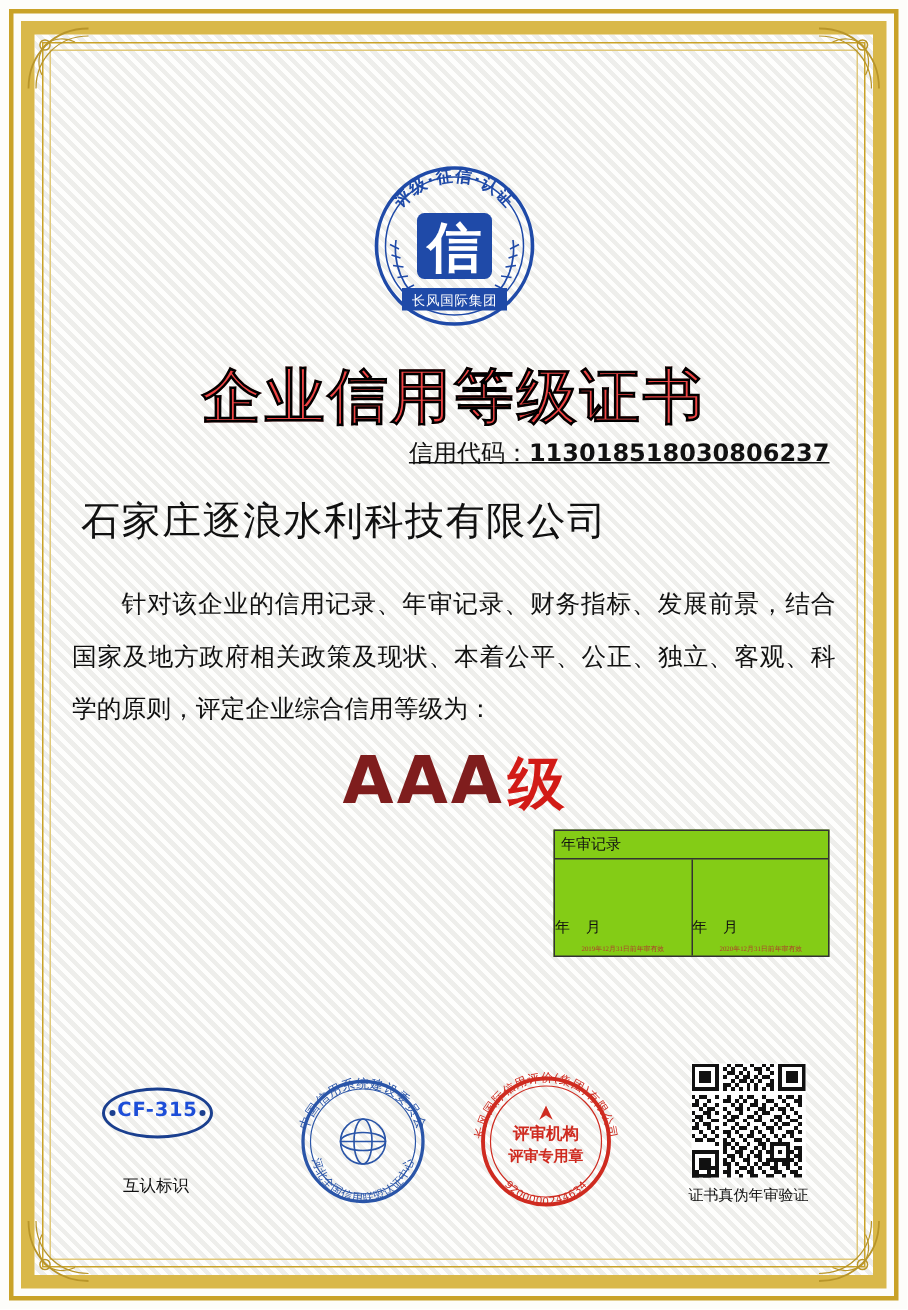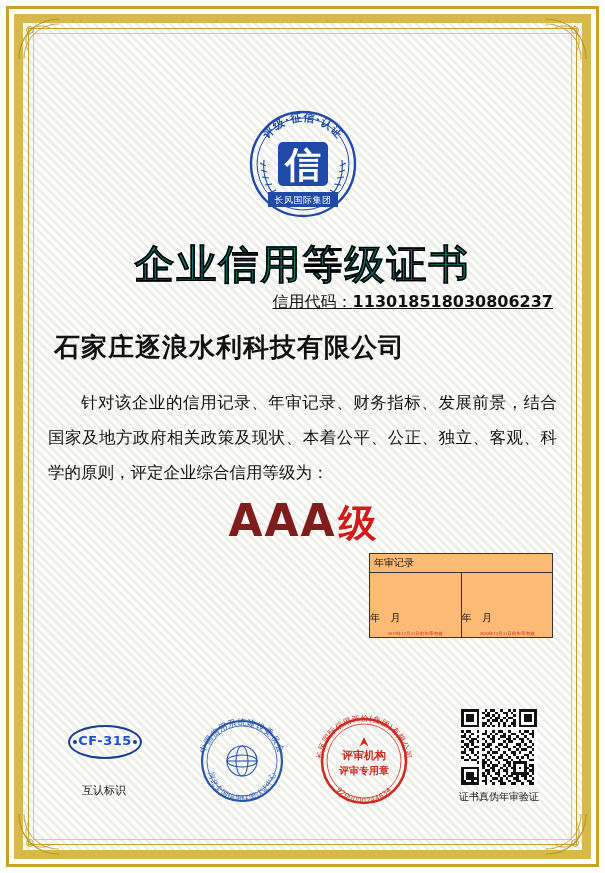--- a/index.html
+++ b/index.html
@@ -85,21 +85,21 @@
 
   .main-title {
     position: absolute;
     top: 197px;
     left: 0; right: 0;
     text-align: center;
     font-family: "DejaVu Sans", sans-serif;
     font-size: 40px;
     font-weight: bold;
     letter-spacing: 2px;
-    color: #0f766e;
+    color: #ef4444;
     -webkit-text-stroke: 0.4px #000;
   }
   .credit-code {
     position: absolute;
     top: 252px;
     right: 12px;
     font-size: 16px;
     color: #111;
     font-family: "Liberation Serif", serif;
     text-decoration: underline;
@@ -107,21 +107,21 @@
   .credit-code b {
     font-family: "DejaVu Sans", sans-serif;
     font-size: 16px;
   }
   .company {
     position: absolute;
     top: 290px;
     left: 14px;
     font-family: "DejaVu Sans", sans-serif;
     font-size: 26px;
-    font-weight: bold;
+    font-weight: normal;
     color: #111;
     letter-spacing: 1px;
     text-align: center;
   }
   .body-text {
     position: absolute;
     top: 345px;
     left: 8px;
     right: 8px;
     font-size: 16.5px;
@@ -162,21 +162,21 @@
   }
   .details div { white-space: nowrap; }
 
   
   .review-box {
     position: absolute;
     top: 513px;
     right: 12px;
     width: 182px;
     border: 1px solid #333;
-    background: #fdba74;
+    background: #84cc16;
     font-size: 9px;
   }
   .review-title {
     border-bottom: 1px solid #333;
     padding: 2px 4px;
     font-size: 10px;
     color: #111;
   }
   .review-cells {
     display: flex;

